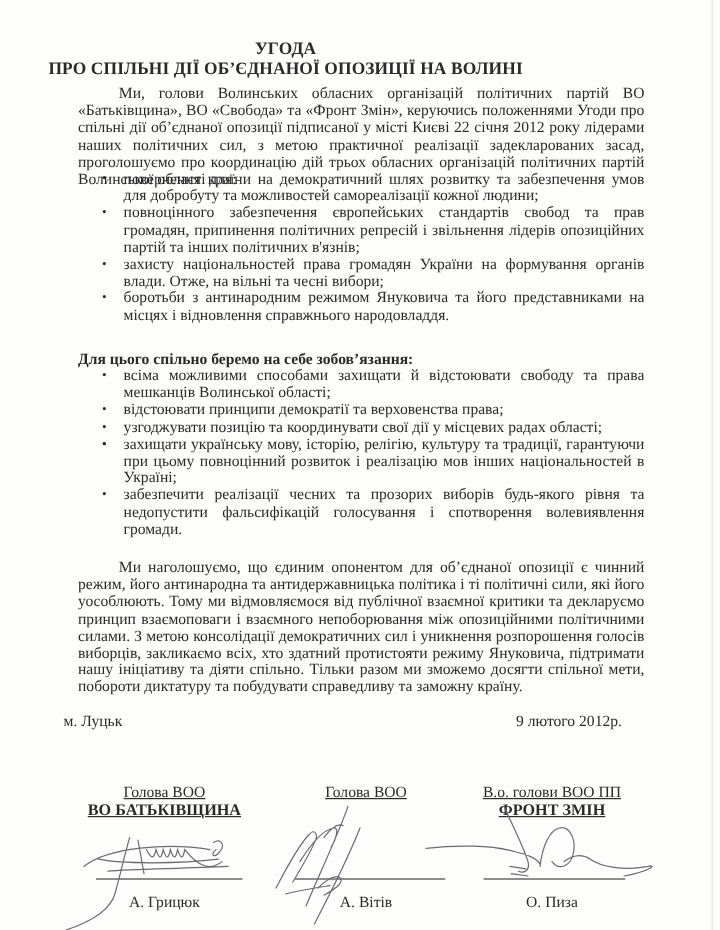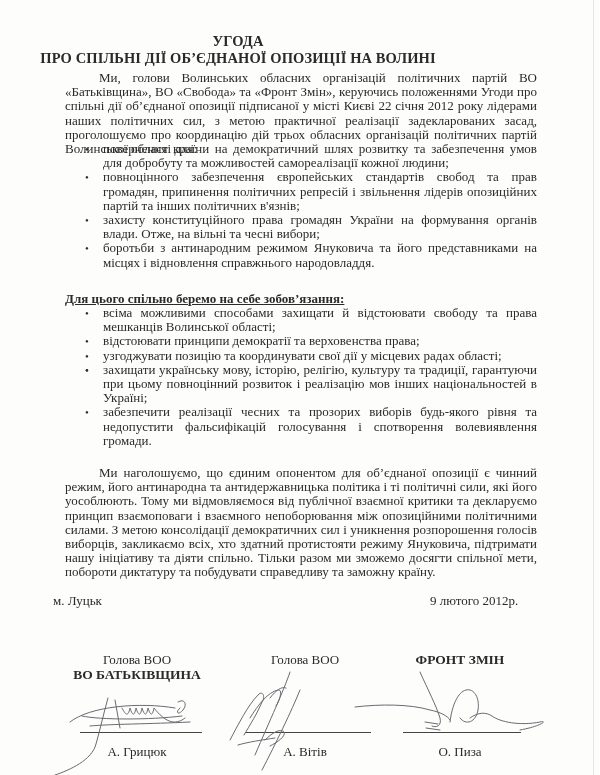--- a/index.html
+++ b/index.html
@@ -28,28 +28,29 @@
   .bl {
     list-style: none; margin: 0; padding: 0;
   }
   .bl li {
     position: relative; padding-left: 38px; margin: 0;
   }
   .bl li .dot {
     position: absolute; left: 20px; top: 0; font-size: 11px;
   }
   .list1 { top: 142px; }
-  .heading { top: 292px; font-weight: bold; text-decoration: underline; }
+  .heading { top: 292px; font-weight: bold; }
   .list2 { top: 306px; }
   .p2 { top: 466px; text-indent: 34px; }
   .city { position: absolute; left: 53px; top: 593px; font-size: 13px; }
   .date { position: absolute; left: 430px; top: 593px; font-size: 13px; }
   .sig {
     position: absolute; top: 652px; width: 170px; text-align: center; font-size: 13px;
     line-height: 15px;
+    text-decoration: underline;
   }
   .sig .org { font-weight: bold; font-size: 13.5px; }
   .sig1 { left: 52px; }
   .sig2 { left: 220px; }
   .sig3 { left: 375px; }
   .sigline { position: absolute; height: 1px; background: #444; top: 732px; }
   .sl1 { left: 80px; width: 122px; }
   .sl2 { left: 246px; width: 125px; }
   .sl3 { left: 403px; width: 118px; }
   .signer { position: absolute; top: 744px; width: 170px; text-align: center; font-size: 13px; }
@@ -64,21 +65,21 @@
 <div class="page-edge"></div>
 
 <div class="title t1">УГОДА</div>
 <div class="title t2">ПРО СПІЛЬНІ ДІЇ ОБ’ЄДНАНОЇ ОПОЗИЦІЇ НА ВОЛИНІ</div>
 
 <div class="doc p1">Ми, голови Волинських обласних організацій політичних партій ВО «Батьківщина», ВО «Свобода» та «Фронт Змін», керуючись положеннями Угоди про спільні дії об’єднаної опозиції підписаної у місті Києві 22 січня 2012 року лідерами наших політичних сил, з метою практичної реалізації задекларованих засад, проголошуємо про координацію дій трьох обласних організацій політичних партій Волинської області для:</div>
 
 <ul class="doc bl list1">
   <li><span class="dot">•</span><span>повернення країни на демократичний шлях розвитку та забезпечення умов для добробуту та можливостей самореалізації кожної людини;</span></li>
   <li><span class="dot">•</span><span>повноцінного забезпечення європейських стандартів свобод та прав громадян, припинення політичних репресій і звільнення лідерів опозиційних партій та інших політичних в'язнів;</span></li>
-  <li><span class="dot">•</span><span>захисту конституційного права громадян України на формування органів влади. Отже, на вільні та чесні вибори;</span></li>
+  <li><span class="dot">•</span><span>захисту національностей права громадян України на формування органів влади. Отже, на вільні та чесні вибори;</span></li>
   <li><span class="dot">•</span><span>боротьби з антинародним режимом Януковича та його представниками на місцях і відновлення справжнього народовладдя.</span></li>
 </ul>
 
 <div class="doc heading">Для цього спільно беремо на себе зобов’язання:</div>
 
 <ul class="doc bl list2">
   <li><span class="dot">•</span><span>всіма можливими способами захищати й відстоювати свободу та права мешканців Волинської області;</span></li>
   <li><span class="dot">•</span><span>відстоювати принципи демократії та верховенства права;</span></li>
   <li><span class="dot">•</span><span>узгоджувати позицію та координувати свої дії у місцевих радах області;</span></li>
   <li><span class="dot">•</span></li>
@@ -92,20 +93,21 @@
 <div class="date">9 лютого 2012р.</div>
 
 <div class="sig sig1">
   <div>Голова ВОО</div>
   <div class="org">ВО БАТЬКІВЩИНА</div>
 </div>
 <div class="sig sig2">
   <div>Голова ВОО</div>
 </div>
 <div class="sig sig3">
+  <div>В.о. голови ВОО ПП</div>
   <div class="org">ФРОНТ ЗМІН</div>
 </div>
 
 <div class="sigline sl1"></div>
 <div class="sigline sl2"></div>
 <div class="sigline sl3"></div>
 
 <svg class="scrawl" width="600" height="775">
   <g fill="none" stroke="#6a6a72" stroke-width="1" stroke-linecap="round">
 

